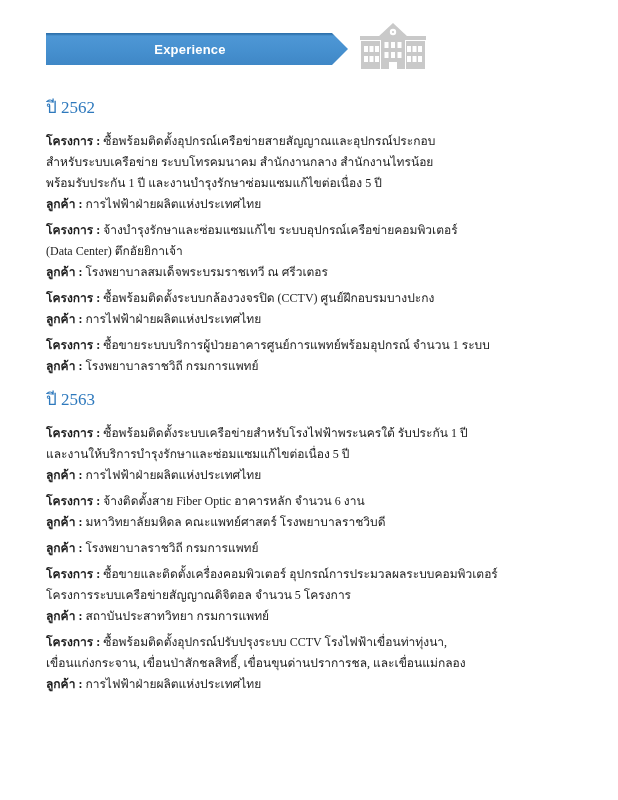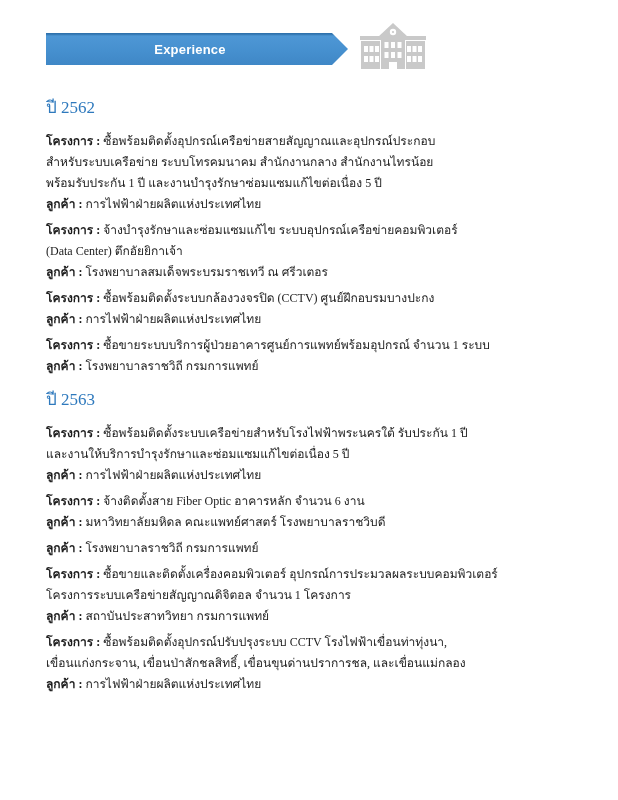--- a/index.html
+++ b/index.html
@@ -157,21 +157,21 @@
       <p><span class="label">โครงการ :</span> <span class="ptext">จ้างติดตั้งสาย Fiber Optic อาคารหลัก จำนวน 6 งาน</span></p>
       <p><span class="label">ลูกค้า :</span> <span>มหาวิทยาลัยมหิดล คณะแพทย์ศาสตร์ โรงพยาบาลราชวิบดี</span></p>
     </div>
 
     <div class="project-block">
       <p><span class="label">ลูกค้า :</span> <span>โรงพยาบาลราชวิถี กรมการแพทย์</span></p>
     </div>
 
     <div class="project-block">
       <p><span class="label">โครงการ :</span> <span class="ptext">ซื้อขายและติดตั้งเครื่องคอมพิวเตอร์ อุปกรณ์การประมวลผลระบบคอมพิวเตอร์
-โครงการระบบเครือข่ายสัญญาณดิจิตอล จำนวน 1 โครงการ</span></p>
+โครงการระบบเครือข่ายสัญญาณดิจิตอล จำนวน 5 โครงการ</span></p>
       <p><span class="label">ลูกค้า :</span> <span>สถาบันประสาทวิทยา กรมการแพทย์</span></p>
     </div>
 
     <div class="project-block">
       <p><span class="label">โครงการ :</span> <span class="ptext">ซื้อพร้อมติดตั้งอุปกรณ์ปรับปรุงระบบ CCTV โรงไฟฟ้าเขื่อนท่าทุ่งนา,
 เขื่อนแก่งกระจาน, เขื่อนป่าสักชลสิทธิ์, เขื่อนขุนด่านปราการชล, และเขื่อนแม่กลอง</span></p>
       <p><span class="label">ลูกค้า :</span> <span>การไฟฟ้าฝ่ายผลิตแห่งประเทศไทย</span></p>
     </div>
   </div>
 

